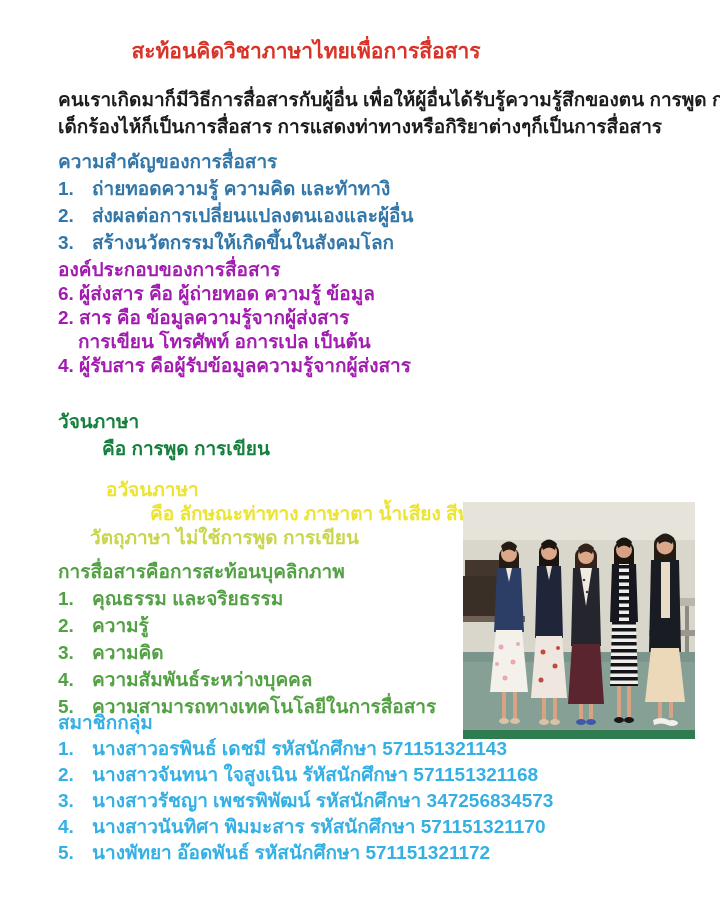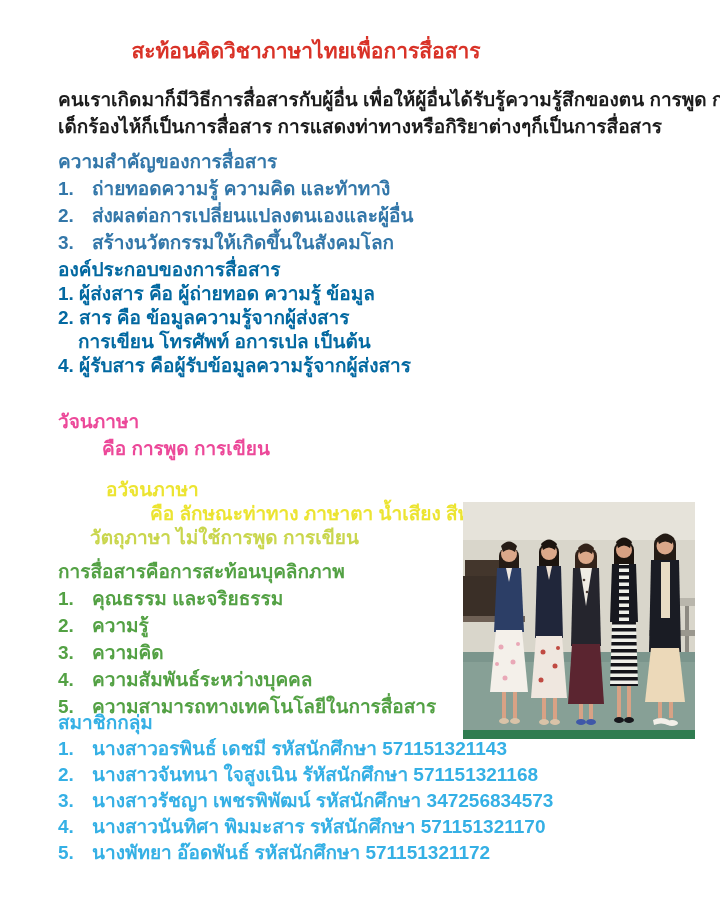--- a/index.html
+++ b/index.html
@@ -7,22 +7,22 @@
     width:720px;height:897px;position:relative;background:#ffffff;
     font-family:"Liberation Sans", sans-serif;font-weight:bold;overflow:hidden;
   }
   .title{
     position:absolute;left:0;top:34px;width:612px;text-align:center;
     font-size:21px;color:#d93227;white-space:nowrap;
   }
   .sec{position:absolute;left:58px;font-size:19px;white-space:nowrap;}
   .intro{top:86px;color:#1c1c1c;line-height:27px;}
   .importance{top:148px;color:#3377a9;line-height:27px;}
-  .components{top:258px;color:#0369a1;line-height:24px;}
-  .verbal{top:408px;color:#ec4899;line-height:27px;}
+  .components{top:258px;color:#a21caf;line-height:24px;}
+  .verbal{top:408px;color:#15803d;line-height:27px;}
   .nonverbal{top:478px;line-height:24px;}
   .nonverbal .h,.nonverbal .d1{color:#ece431;margin-left:48px;}
   .nonverbal .d2{color:#c9d64d;margin-left:32px;}
   .personality{top:558px;color:#53a144;line-height:27px;}
   .members{top:710px;color:#35b0e5;line-height:26px;}
   .row{display:flex;}
   .num{flex:0 0 34px;width:34px;}
   .indent44{padding-left:44px;}
   .indent20{padding-left:20px;}
   .photo{
@@ -52,21 +52,21 @@
     <span>ส่งผลต่อการเปลี่ยนแปลงตนเองและผู้อื่น</span>
   </div>
   <div class="row">
     <span class="num">3.</span>
     <span>สร้างนวัตกรรมให้เกิดขึ้นในสังคมโลก</span>
   </div>
 </div>
 
 <div class="sec components">
   <div>องค์ประกอบของการสื่อสาร</div>
-  <div>1. ผู้ส่งสาร  คือ ผู้ถ่ายทอด ความรู้ ข้อมูล</div>
+  <div>6. ผู้ส่งสาร  คือ ผู้ถ่ายทอด ความรู้ ข้อมูล</div>
   <div>2. สาร  คือ ข้อมูลความรู้จากผู้ส่งสาร</div>
   <div class="indent20">การเขียน โทรศัพท์ อการเปล เป็นต้น</div>
   <div>4. ผู้รับสาร คือผู้รับข้อมูลความรู้จากผู้ส่งสาร</div>
 </div>
 
 <div class="sec verbal">
   <div>วัจนภาษา</div>
   <div class="indent44">คือ การพูด การเขียน</div>
 </div>
 

